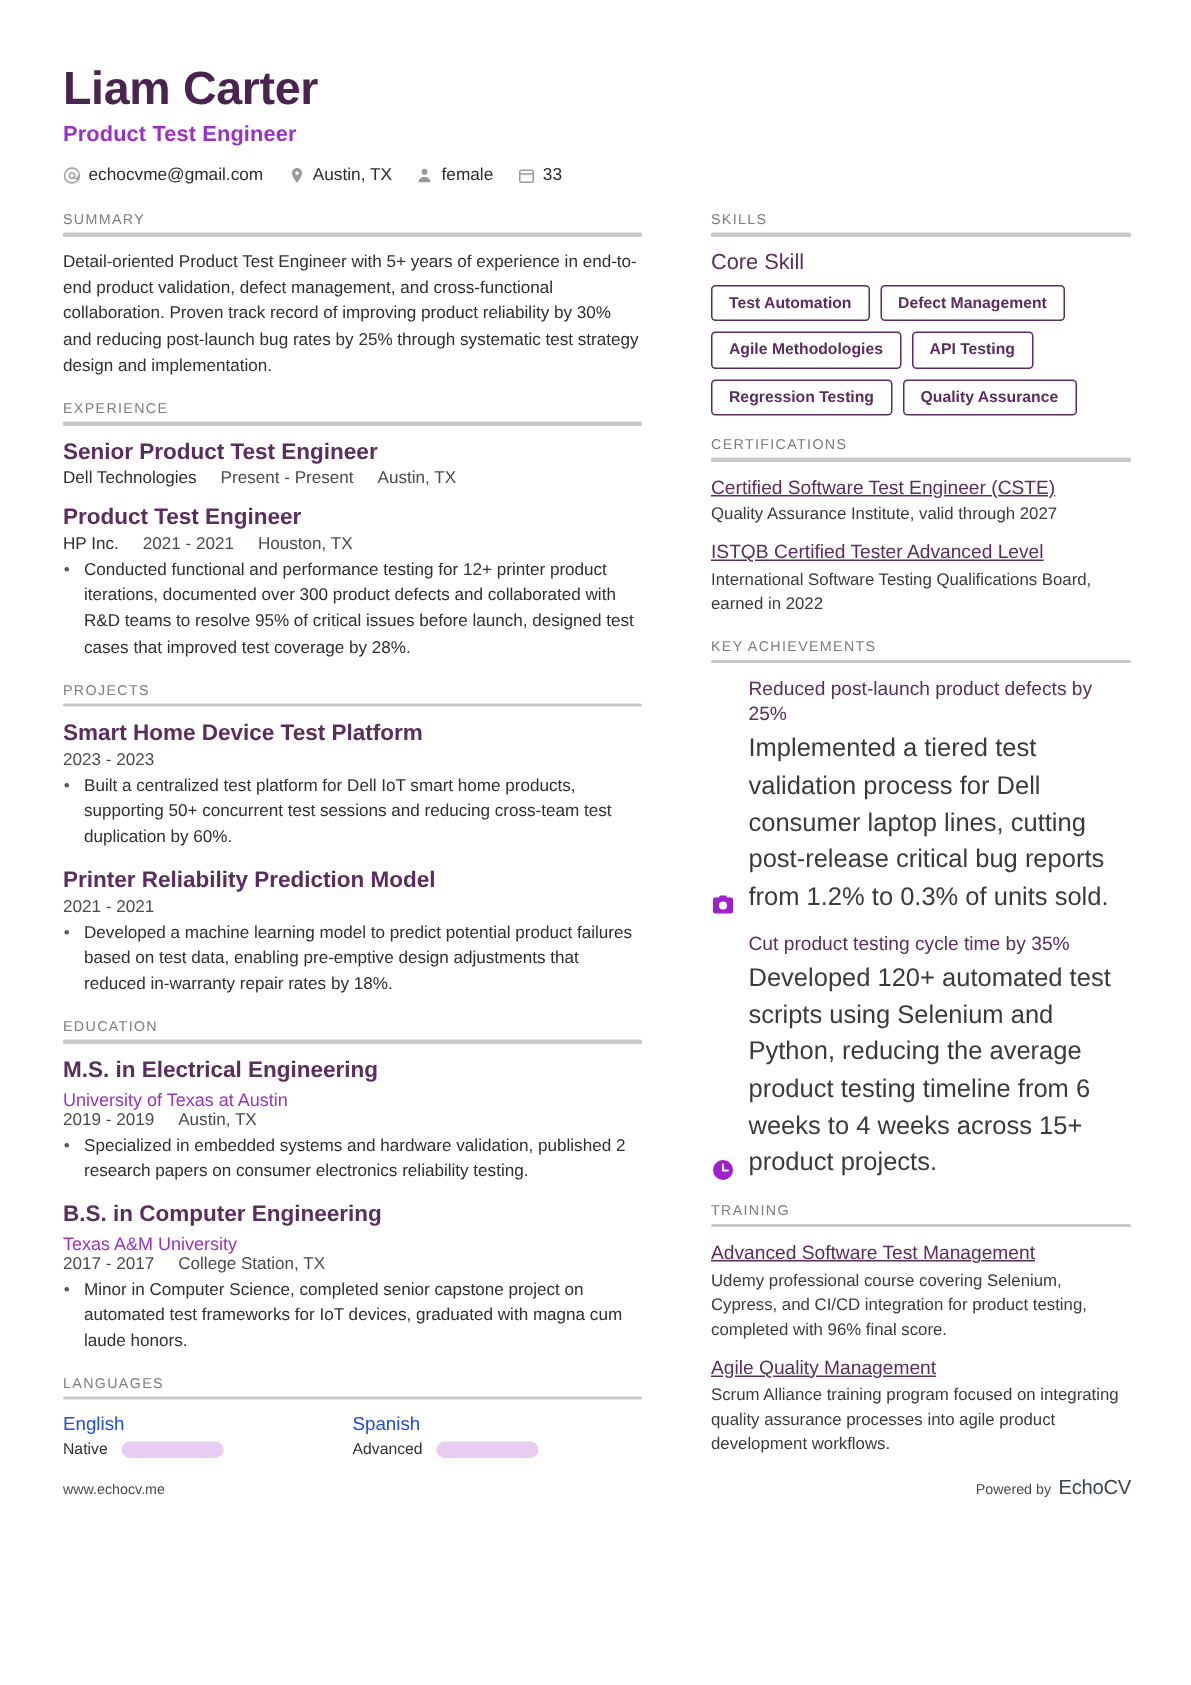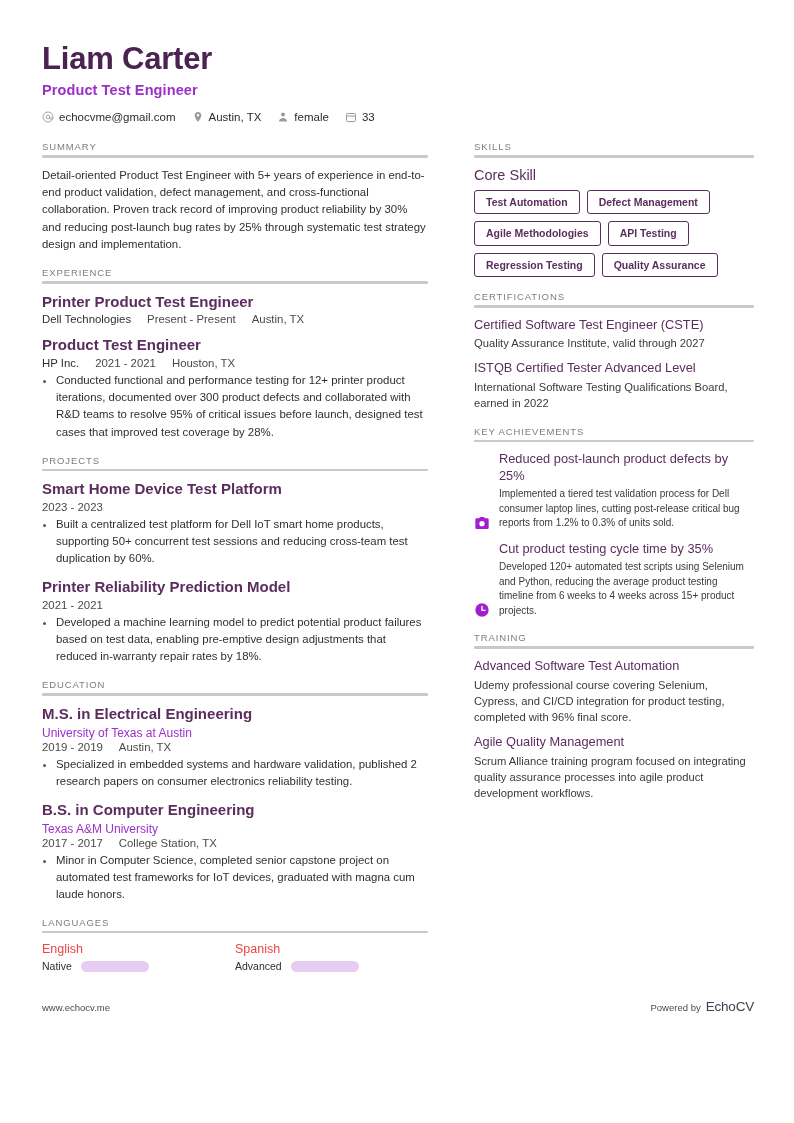--- a/index.html
+++ b/index.html
@@ -161,20 +161,21 @@
 
   
   .cert { margin-bottom: 9px; }
   .cert:last-child { margin-bottom: 0; }
   .cert-title {
     font-size: 12.8px;
     color: #5b2d5e;
     font-weight: 400;
     margin: 0 0 2px 0;
     line-height: 1.3;
+    text-decoration: underline;
   }
   .cert-desc {
     font-size: 11.2px;
     color: #3a3a3a;
     line-height: 1.45;
     margin: 0;
   }
 
   
   .ach {
@@ -194,35 +195,35 @@
   .ach-icon svg { display: block; }
   .ach-body { flex: 1 1 auto; }
   .ach-title {
     font-size: 12.8px;
     color: #5b2d5e;
     font-weight: 400;
     line-height: 1.3;
     margin: 0 0 3px 0;
   }
   .ach-desc {
-    font-size: 10px;
+    font-size: 17px;
     color: #3a3a3a;
     line-height: 1.45;
     margin: 0;
   }
 
   
   .lang-grid {
     display: flex;
     gap: 0;
   }
   .lang-item { width: 193px; flex: 0 0 193px; }
   .lang-name {
     font-size: 12.5px;
-    color: #ef4444;
+    color: #1d4ed8;
     margin: 0 0 4px 0;
   }
   .lang-row {
     display: flex;
     align-items: center;
     gap: 9px;
   }
   .lang-level {
     font-size: 10.5px;
     color: #2f2f2f;
@@ -239,21 +240,21 @@
     height: 100%;
     border-radius: 6px;
     background: #a020d0;
   }
 
   
   .footer {
     position: absolute;
     left: 42px;
     right: 40px;
-    bottom: 18px;
+    bottom: 33px;
     display: flex;
     justify-content: space-between;
     align-items: baseline;
     font-size: 9.5px;
     color: #4a4a4a;
   }
   .footer-brand {
     display: inline-flex;
     align-items: baseline;
     gap: 5px;
@@ -326,21 +327,21 @@
         <div class="section-title">SUMMARY</div>
         <div class="section-rule"></div>
         <p class="body-text">Detail-oriented Product Test Engineer with 5+ years of experience in end-to-end product validation, defect management, and cross-functional collaboration. Proven track record of improving product reliability by 30% and reducing post-launch bug rates by 25% through systematic test strategy design and implementation.</p>
       </div>
 
       <div class="section">
         <div class="section-title">EXPERIENCE</div>
         <div class="section-rule"></div>
 
         <div class="entry">
-          <div class="entry-title">Printer Product Test Engineer</div>
+          <div class="entry-title">Senior Product Test Engineer</div>
           <div class="entry-meta">
             <span class="entry-org">Dell Technologies</span>
             <span class="entry-dates">Present - Present</span>
             <span class="entry-loc">Austin, TX</span>
           </div>
         </div>
 
         <div class="entry">
           <div class="entry-title">Product Test Engineer</div>
           <div class="entry-meta">
@@ -498,21 +499,21 @@
             <p class="ach-desc">Developed 120+ automated test scripts using Selenium and Python, reducing the average product testing timeline from 6 weeks to 4 weeks across 15+ product projects.</p>
           </div>
         </div>
       </div>
 
       <div class="section">
         <div class="section-title">TRAINING</div>
         <div class="section-rule"></div>
 
         <div class="cert">
-          <div class="cert-title">Advanced Software Test Automation</div>
+          <div class="cert-title">Advanced Software Test Management</div>
           <p class="cert-desc">Udemy professional course covering Selenium, Cypress, and CI/CD integration for product testing, completed with 96% final score.</p>
         </div>
 
         <div class="cert">
           <div class="cert-title">Agile Quality Management</div>
           <p class="cert-desc">Scrum Alliance training program focused on integrating quality assurance processes into agile product development workflows.</p>
         </div>
       </div>
 
     </div>

